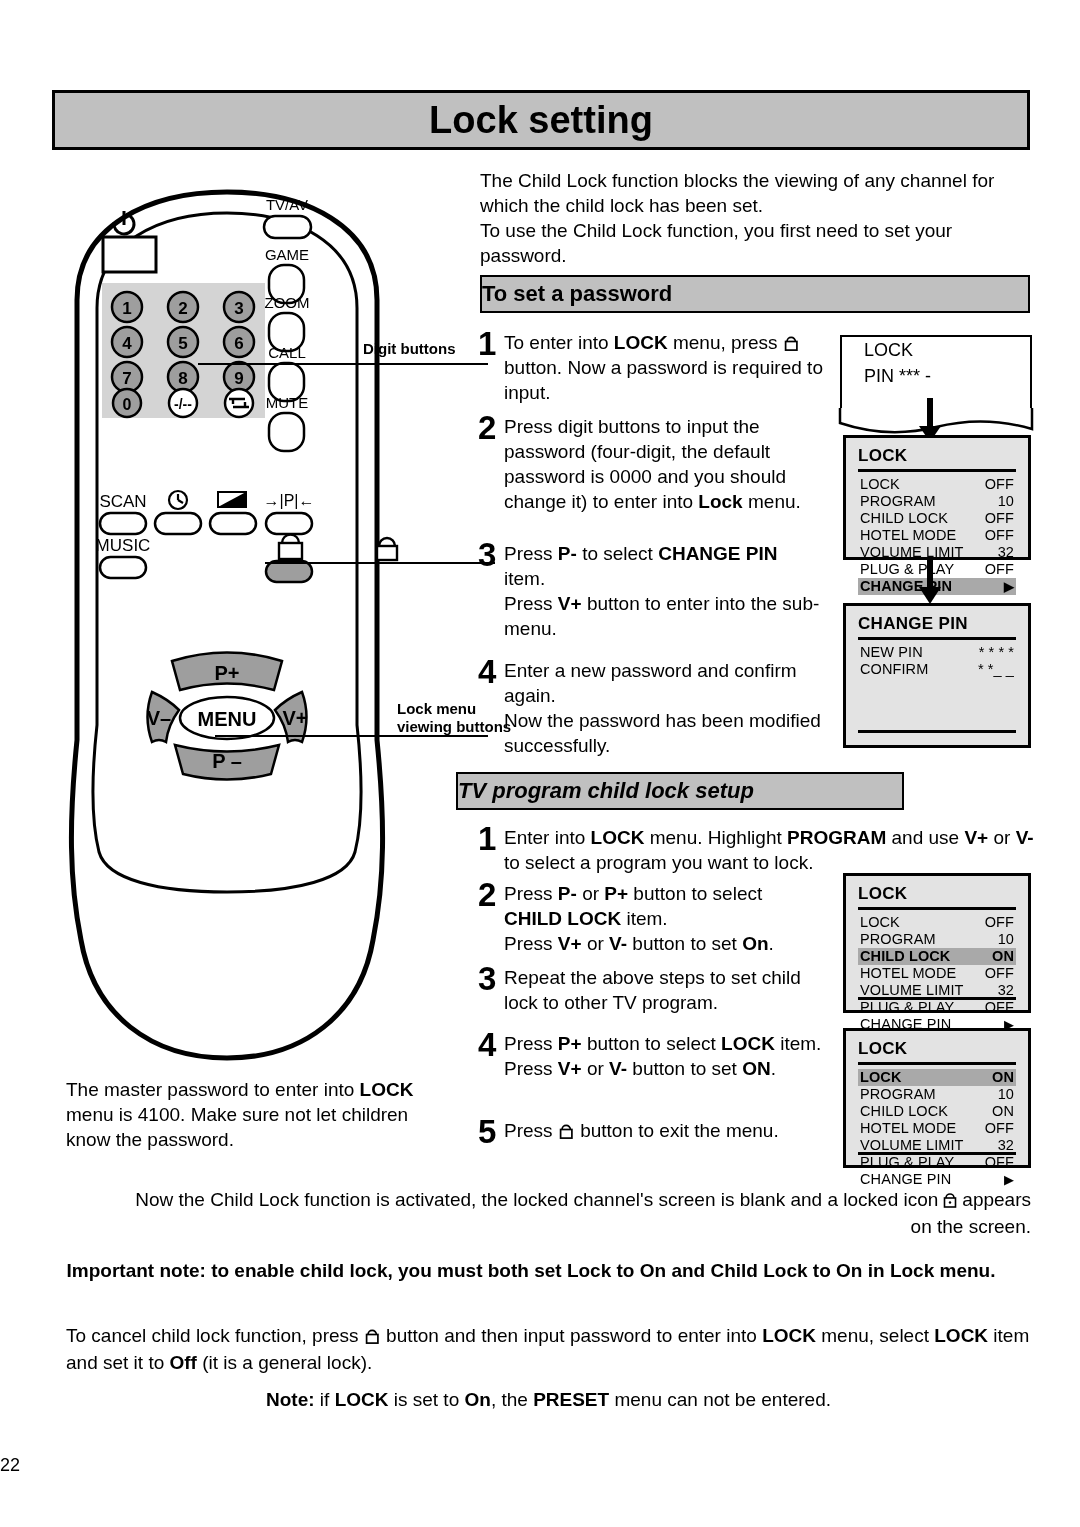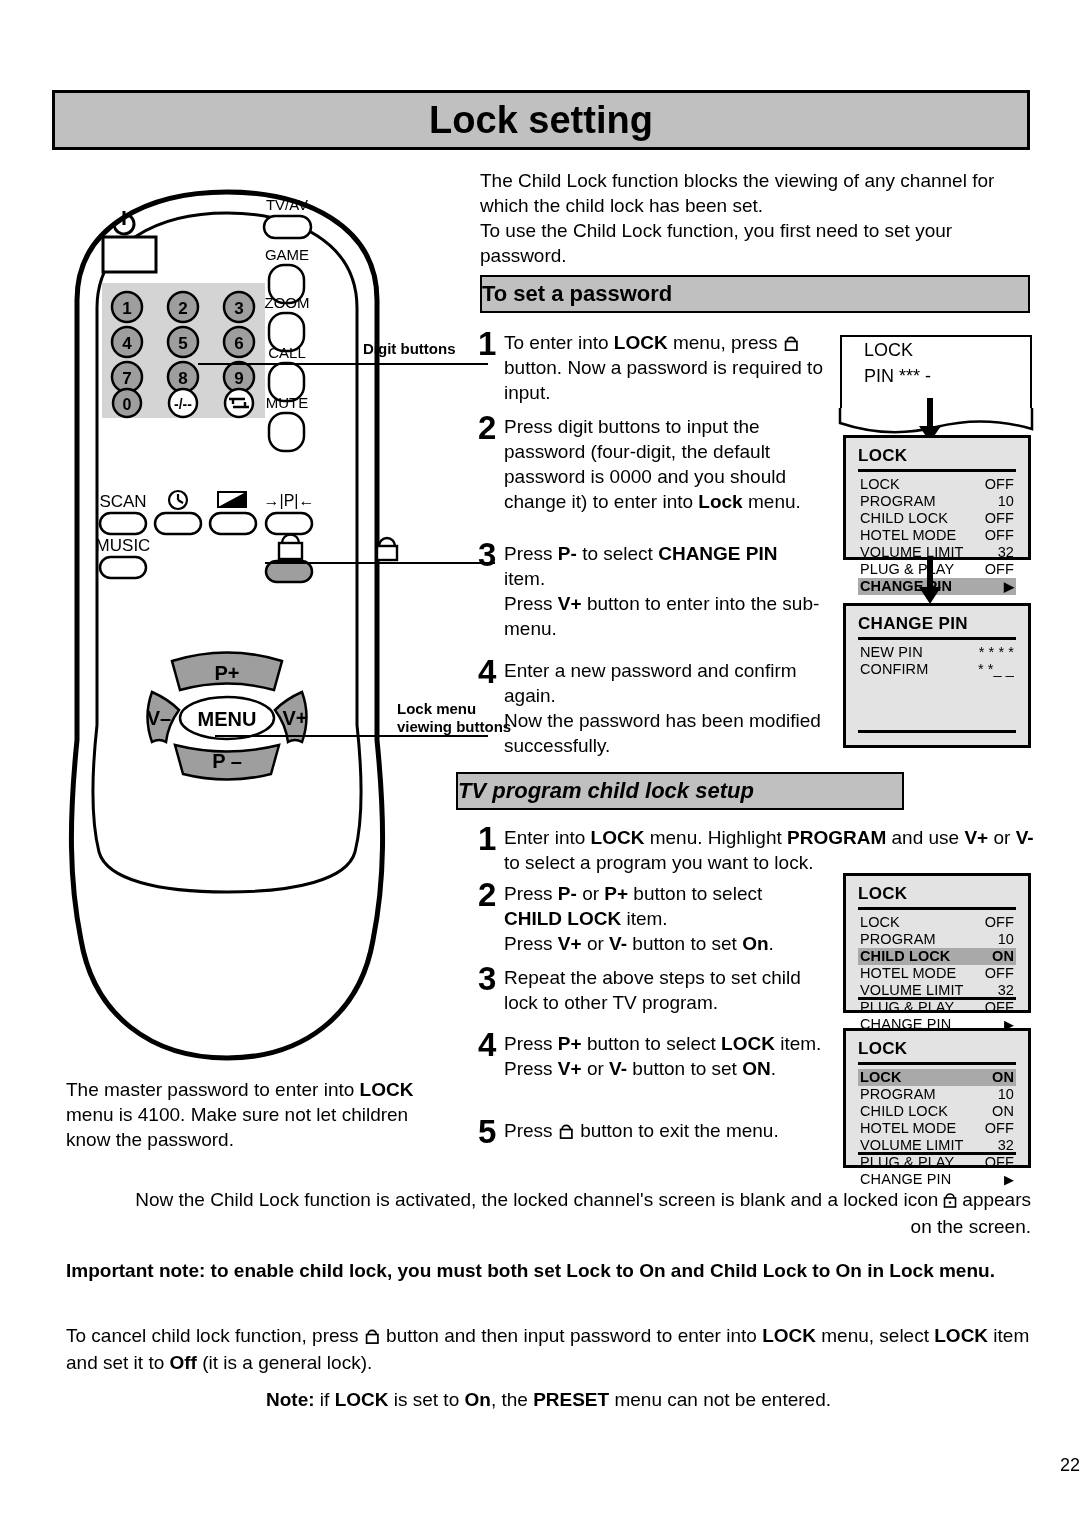--- a/index.html
+++ b/index.html
@@ -159,27 +159,27 @@
     line-height: 18px;
   }
   .leader {
     position: absolute;
     background: #000;
     height: 2px;
   }
 
   
   .note { position: absolute; font-size: 19px; line-height: 27px; }
-  .note.bold { font-weight: bold; }
+  .note.bold { font-weight: bold; text-align: center; }
 
   .pageno {
     position: absolute;
     left: 0; top: 1455px;
     width: 1080px;
-    text-align: right;
+    text-align: left;
     font-size: 18px;
   }
 </style>
 </head>
 <body>
 
 <div class="page">
 
   <div class="title-bar">
     <span class="title-text">Lock setting</span>

